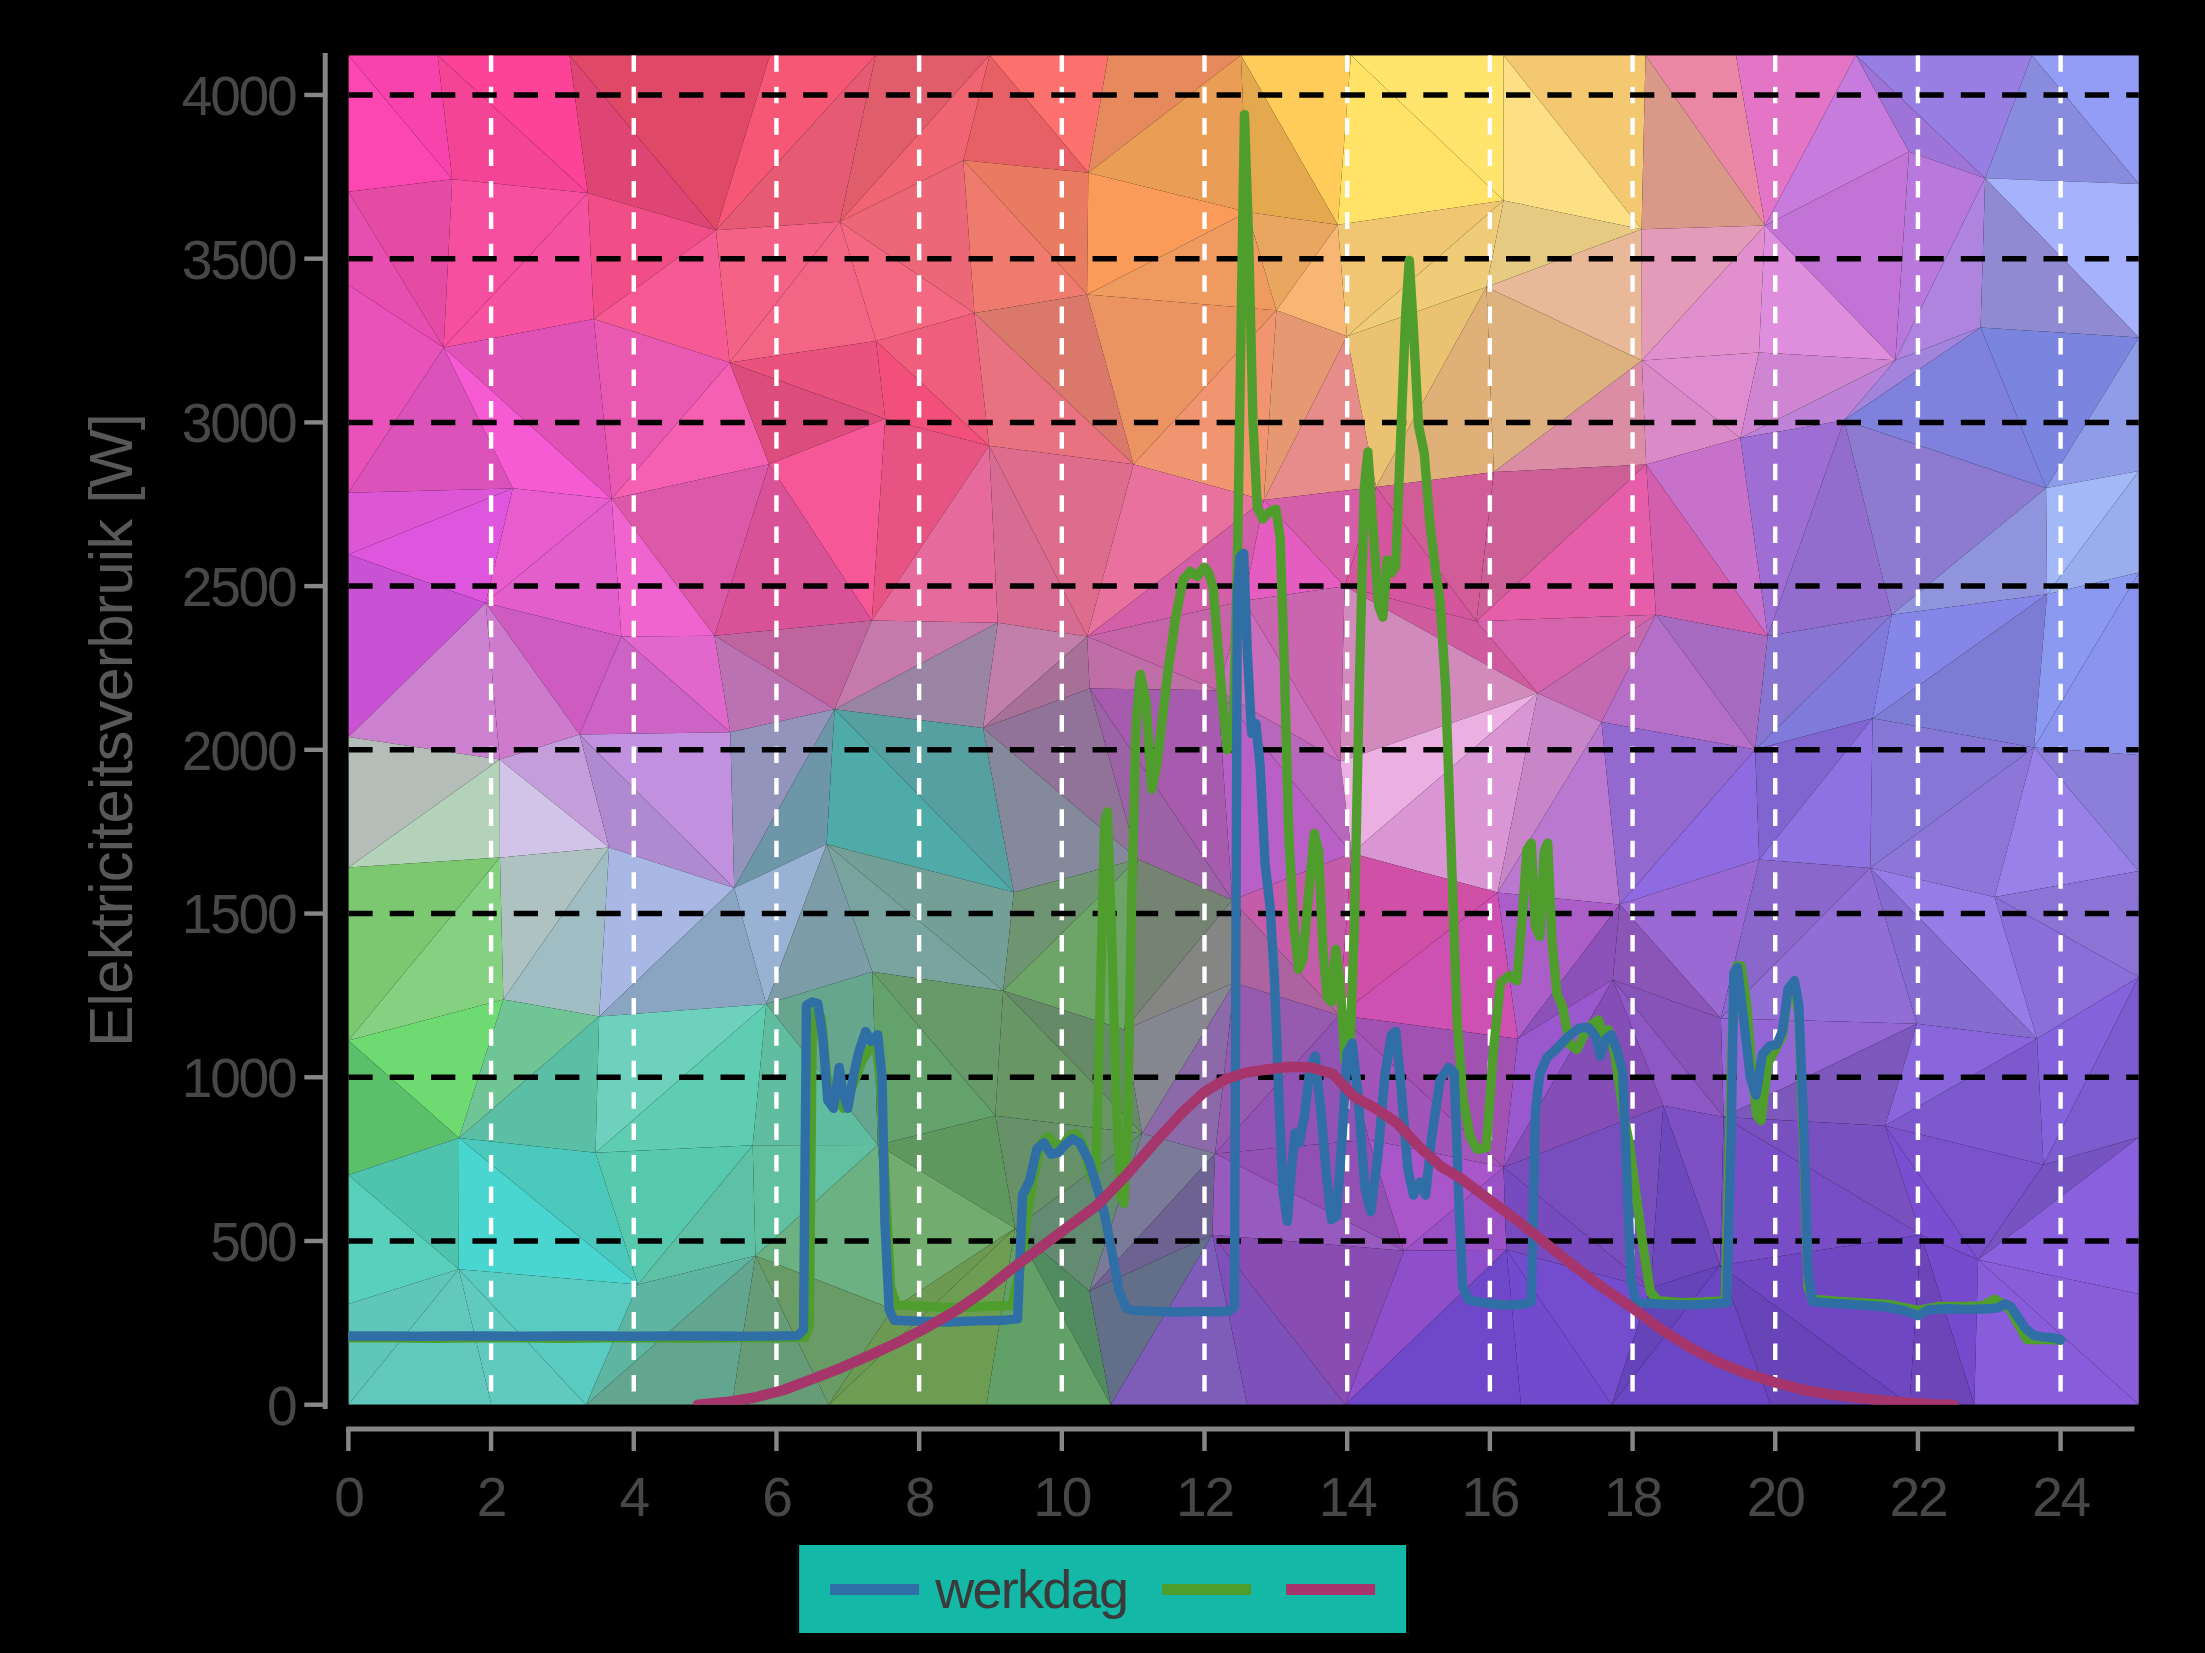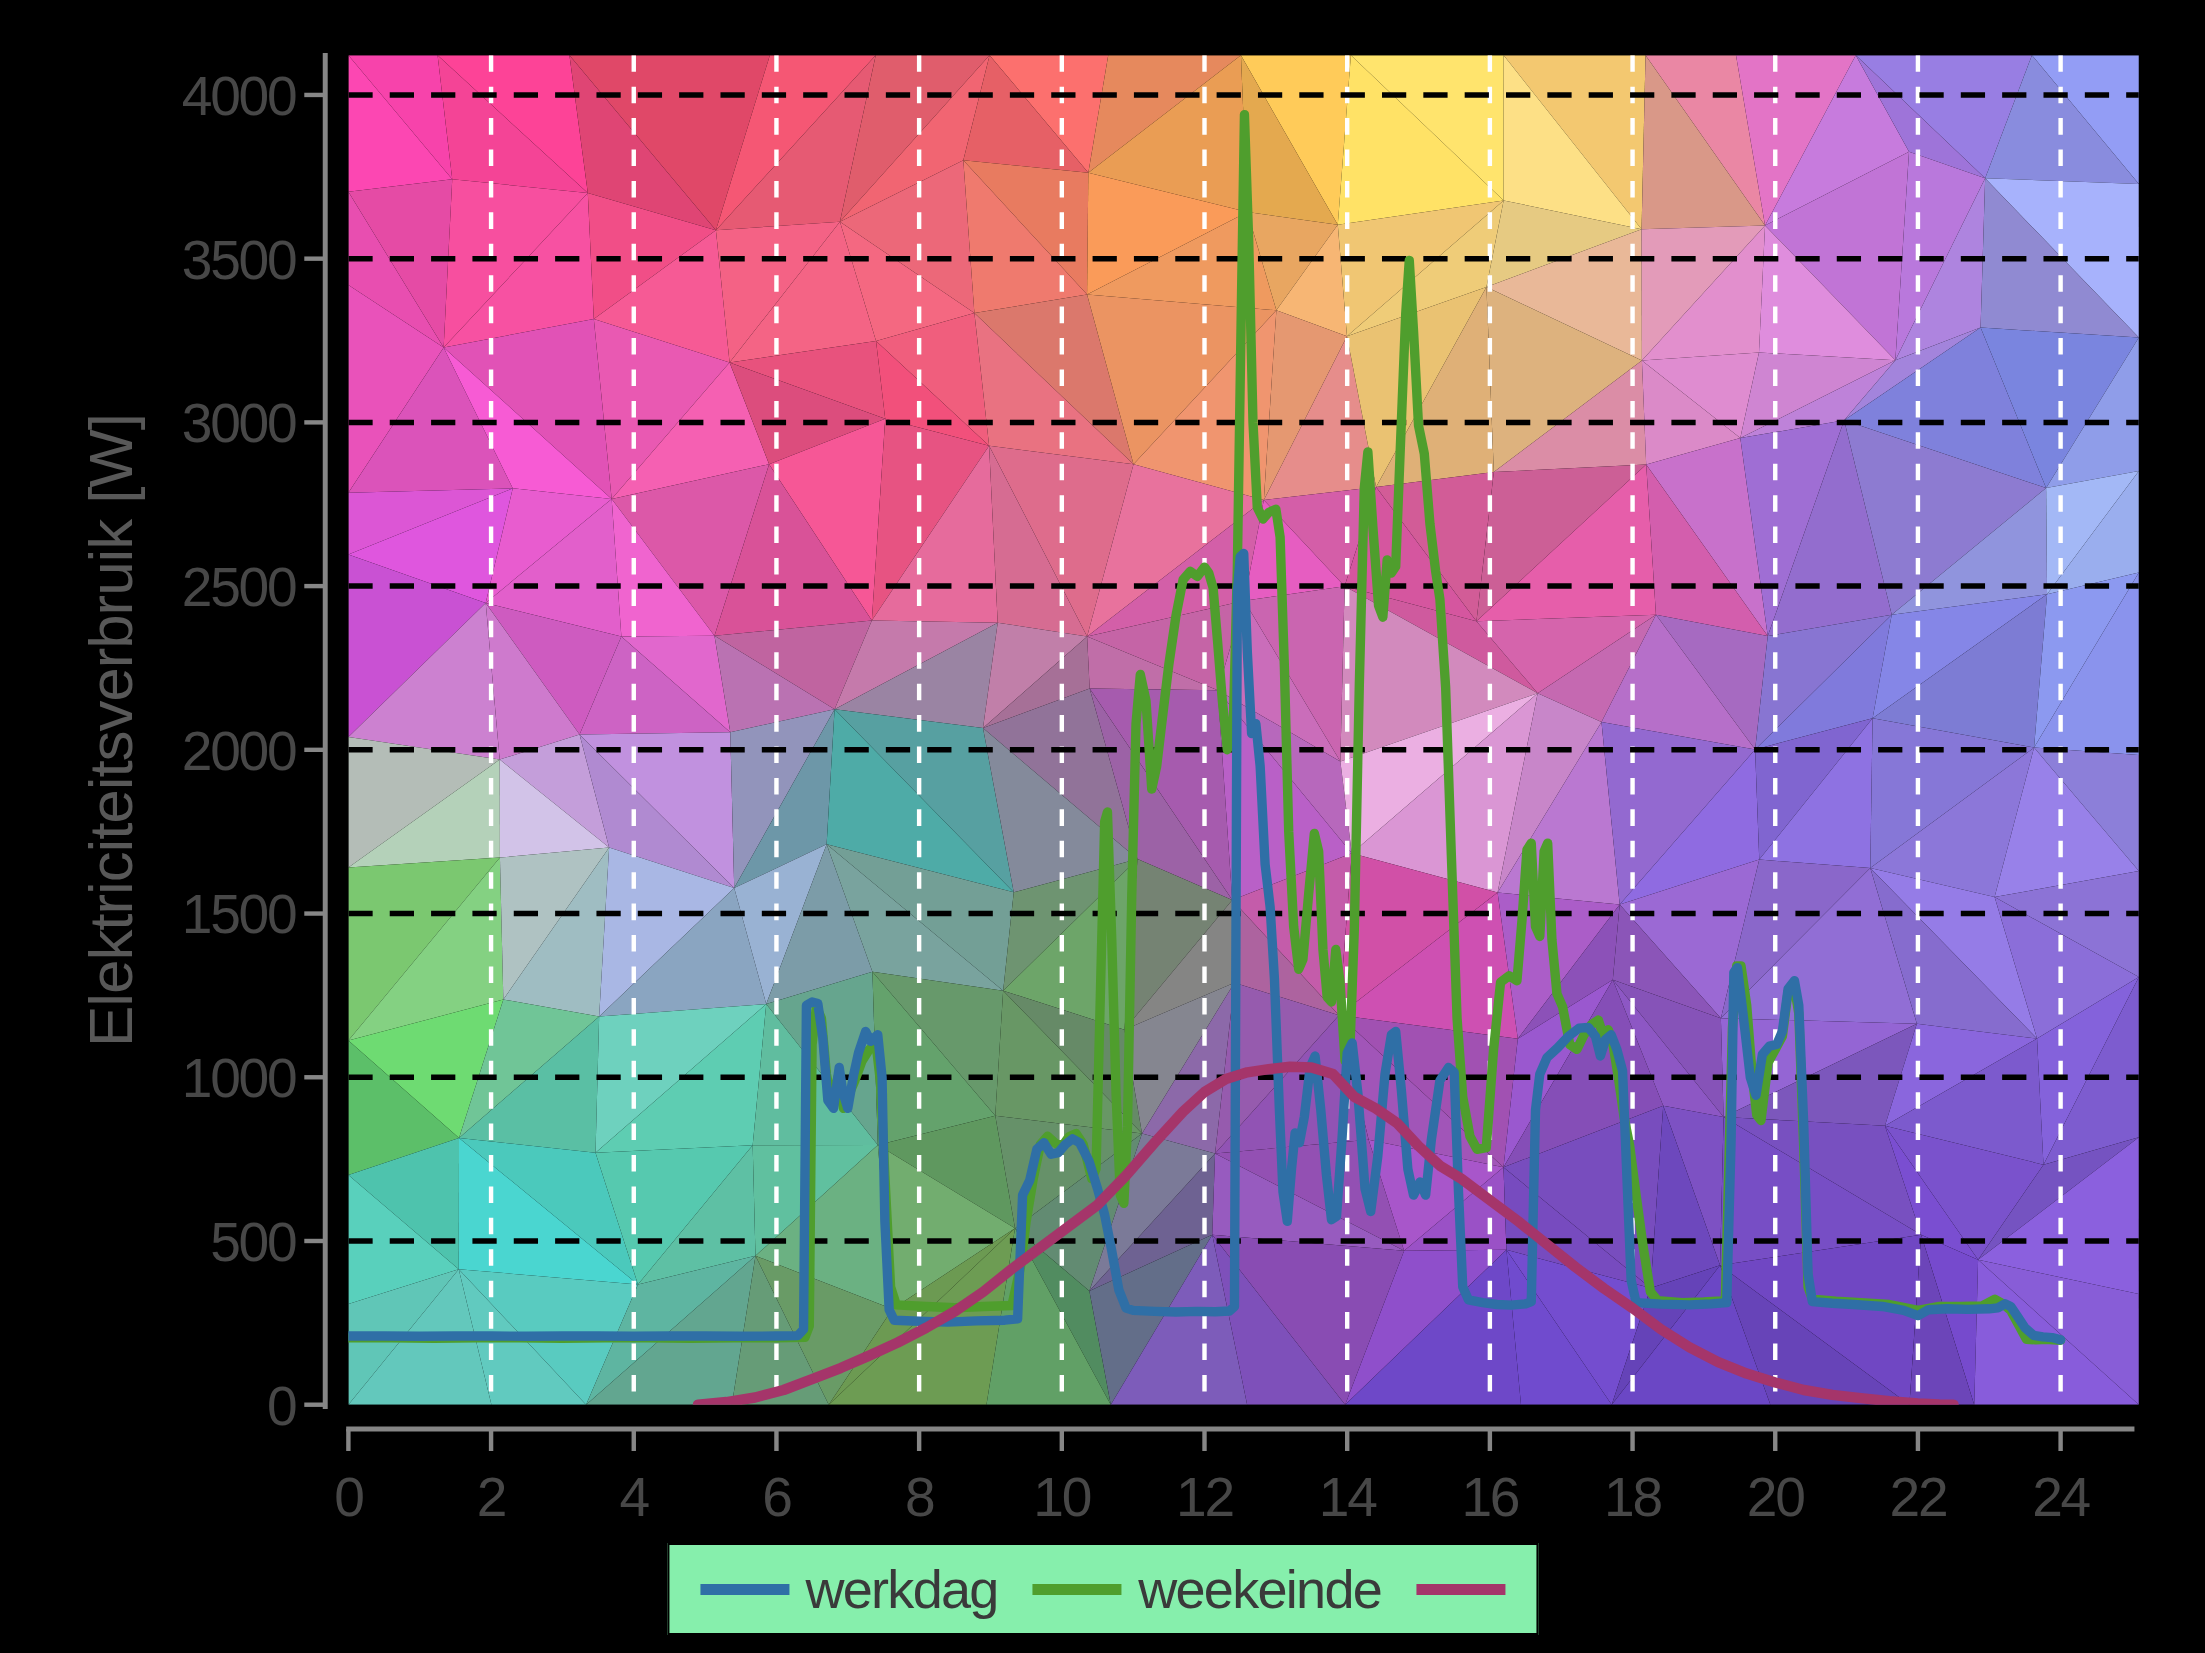--- a/index.html
+++ b/index.html
@@ -4,21 +4,21 @@
 <style>
   html,body{margin:0;padding:0;background:#000;}
   .figure{position:relative;width:2205px;height:1654px;background:#000;overflow:hidden;
           font-family:"Liberation Sans",sans-serif;}
   svg text{font-family:"Liberation Sans",sans-serif;}
   .ylabel{position:absolute;left:33px;top:0;height:1461px;width:154px;display:flex;
           align-items:center;justify-content:center;}
   .ylabel span{transform:rotate(-90deg);white-space:nowrap;font-size:62px;color:#585858;
                letter-spacing:-1.1px;}
   .legend{position:absolute;left:50%;transform:translateX(-50%);top:1543px;
-          background:#86efac;border:2.2px solid #000;display:flex;align-items:center;
+          background:#14b8a6;border:2.2px solid #000;display:flex;align-items:center;
           padding:13.2px 31px;gap:35px;}
   .legend-item{display:flex;align-items:center;gap:16.5px;}
   .legend-swatch{width:89px;height:11px;}
   .legend-label{font-size:54px;color:#3a3a3a;letter-spacing:-1.7px;white-space:nowrap;}
 </style>
 </head>
 <body>
 
 <div class="figure">
   <svg id="chart" width="2205" height="1654" viewBox="0 0 4000 3000">
@@ -392,20 +392,19 @@
     <span>Elektriciteitsverbruik [W]</span>
   </div>
 
   <div class="legend">
     <div class="legend-item">
       <div class="legend-swatch" id="sw0" style="background: rgb(47, 111, 166);"></div>
       <div class="legend-label">werkdag</div>
     </div>
     <div class="legend-item">
       <div class="legend-swatch" id="sw1" style="background: rgb(79, 158, 45);"></div>
-      <div class="legend-label">weekeinde</div>
     </div>
     <div class="legend-item">
       <div class="legend-swatch" id="sw2" style="background: rgb(165, 53, 106);"></div>
     </div>
   </div>
 </div>
 
 
 </body></html>

